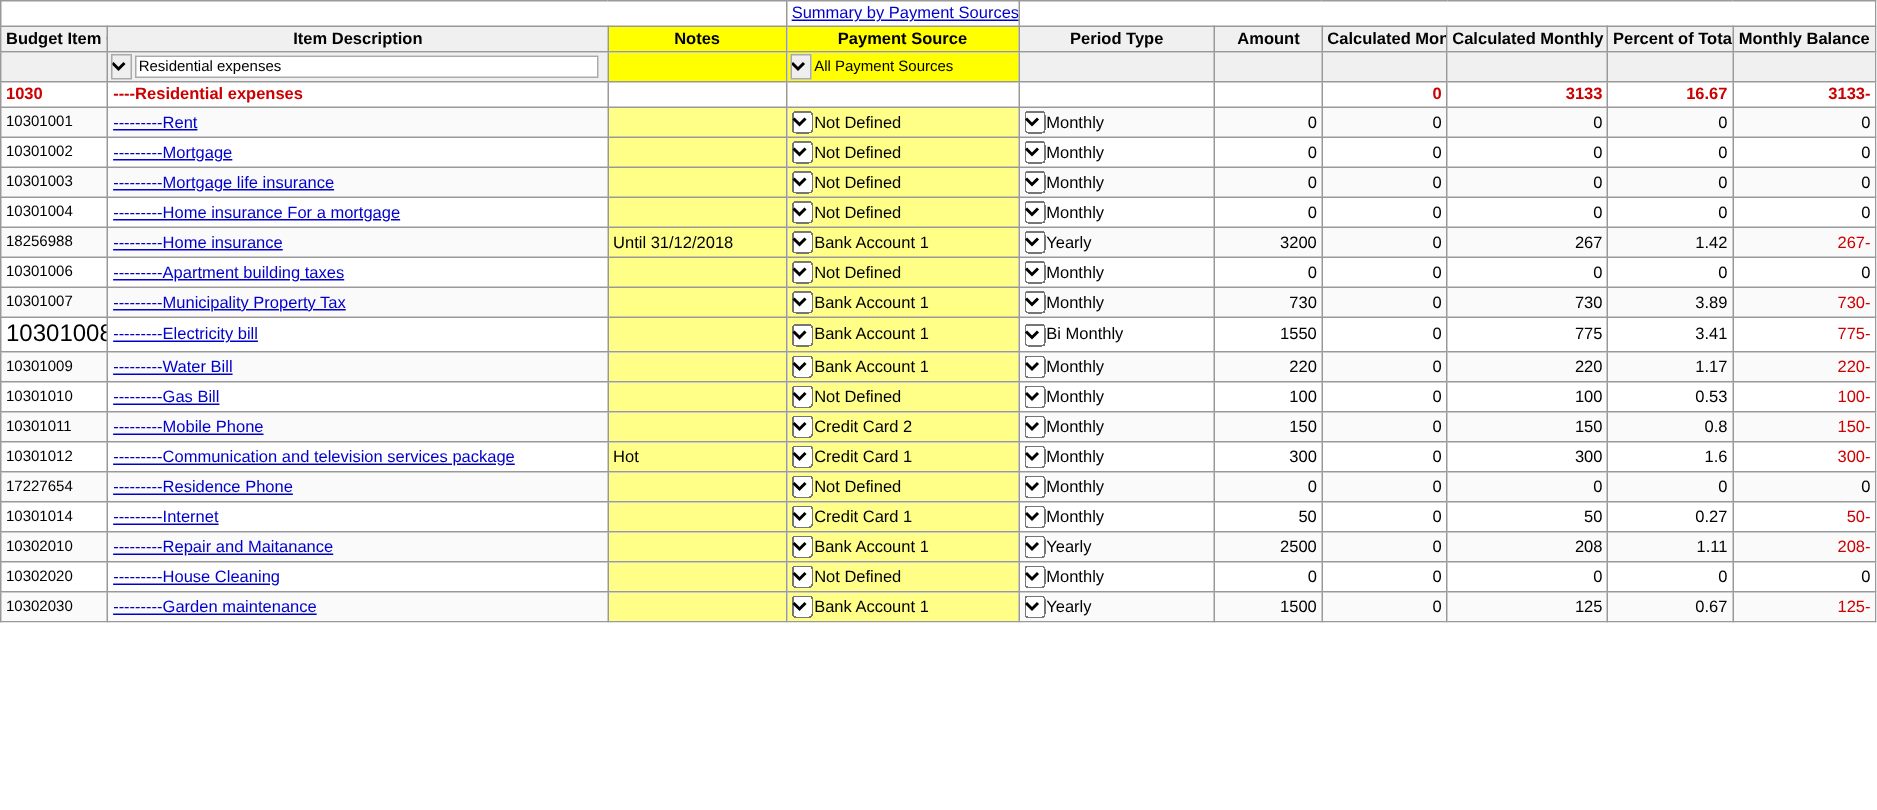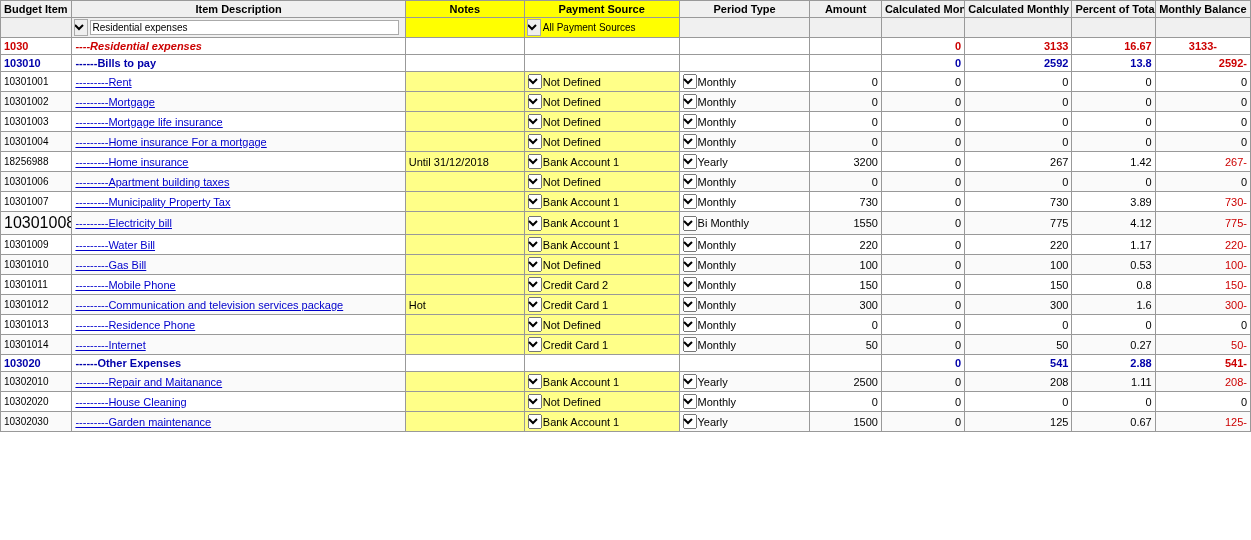--- a/index.html
+++ b/index.html
@@ -94,20 +94,27 @@
       <col class="col-payment">
       <col class="col-period">
       <col class="col-amount">
       <col class="col-calc-monthly">
       <col class="col-calc-monthly-expense">
       <col class="col-percent">
       <col class="col-monthly-balance">
     </colgroup>
     <thead>
 
+      <tr>
+        <td colspan="3" style="border:1px solid #999;"></td>
+        <td colspan="1" class="summary-cell" style="border:1px solid #999;">
+          <span class="top-link">Summary by Payment Sources</span>
+        </td>
+        <td colspan="6" style="border:1px solid #999;"></td>
+      </tr>
 
       <tr class="header-row">
         <th class="col-budget">
           <span>Budget Item Code</span>
         </th>
         <th class="col-desc">
           <span>Item Description</span>
         </th>
         <th class="col-notes yellow-header">
           <span>Notes</span>
@@ -158,41 +165,29 @@
         <td></td>
         <td></td>
         <td></td>
         <td></td>
         <td></td>
       </tr>
     </thead>
     <tbody id="table-body">
     <tr class="section-header">
       <td style="font-weight:bold;color:#c00;">1030</td>
-      <td style="font-weight:bold;color:#c00;font-style:italic;">----Residential expenses</td>
+      <td style="font-weight:bold;color:#c00;">----Residential expenses</td>
       <td></td>
       <td></td>
       <td></td>
       <td></td>
       <td class="right">0</td>
       <td class="right">3133</td>
       <td class="right">16.67</td>
-      <td class="right" style="color:#c00;text-align:center;">3133-</td>
-    </tr>
-        <tr class="sub-section">
-      <td style="font-weight:bold;color:#00a;">103010</td>
-      <td style="font-weight:bold;color:#00a;">------Bills to pay</td>
-      <td></td>
-      <td></td>
-      <td></td>
-      <td></td>
-      <td class="right">0</td>
-      <td class="right">2592</td>
-      <td class="right">13.8</td>
-      <td class="right" style="color:#c00;">2592-</td>
+      <td class="right" style="color:#c00;">3133-</td>
     </tr>
         <tr class="data-row">
       <td style="font-size:10px;">10301001</td>
       <td style="color:#00c;text-decoration:underline;cursor:pointer;">---------Rent</td>
       <td style="background:#ffff88;"></td>
       <td style="background:#ffff88;">
         <div style="display:flex;align-items:center;gap:1px;">
           <select style="width:14px;font-size:10px;padding:0;flex-shrink:0;">
             <option>▼</option>
           </select>
@@ -385,21 +380,21 @@
         <div style="display:flex;align-items:center;gap:1px;">
           <select style="width:14px;font-size:10px;padding:0;flex-shrink:0;">
             <option>▼</option>
           </select>
           <span style="font-size:11px;">Bi Monthly</span>
         </div>
       </td>
       <td class="right">1550</td>
       <td class="right">0</td>
       <td class="right">775</td>
-      <td class="right">4.12</td>
+      <td class="right">3.41</td>
       <td class="right" style="color:#c00;">775-</td>
     </tr>
         <tr class="data-row">
       <td style="font-size:10px;">10301009</td>
       <td style="color:#00c;text-decoration:underline;cursor:pointer;">---------Water Bill</td>
       <td style="background:#ffff88;"></td>
       <td style="background:#ffff88;">
         <div style="display:flex;align-items:center;gap:1px;">
           <select style="width:14px;font-size:10px;padding:0;flex-shrink:0;">
             <option>▼</option>
@@ -493,21 +488,21 @@
           <span style="font-size:11px;">Monthly</span>
         </div>
       </td>
       <td class="right">300</td>
       <td class="right">0</td>
       <td class="right">300</td>
       <td class="right">1.6</td>
       <td class="right" style="color:#c00;">300-</td>
     </tr>
         <tr class="data-row">
-      <td style="font-size:10px;">10301013</td>
+      <td style="font-size:10px;">17227654</td>
       <td style="color:#00c;text-decoration:underline;cursor:pointer;">---------Residence Phone</td>
       <td style="background:#ffff88;"></td>
       <td style="background:#ffff88;">
         <div style="display:flex;align-items:center;gap:1px;">
           <select style="width:14px;font-size:10px;padding:0;flex-shrink:0;">
             <option>▼</option>
           </select>
           <span style="font-size:11px;overflow:hidden;text-overflow:ellipsis;">Not Defined</span>
         </div>
       </td>
@@ -543,32 +538,20 @@
             <option>▼</option>
           </select>
           <span style="font-size:11px;">Monthly</span>
         </div>
       </td>
       <td class="right">50</td>
       <td class="right">0</td>
       <td class="right">50</td>
       <td class="right">0.27</td>
       <td class="right" style="color:#c00;">50-</td>
-    </tr>
-        <tr class="sub-section">
-      <td style="font-weight:bold;color:#00a;">103020</td>
-      <td style="font-weight:bold;color:#00a;">------Other Expenses</td>
-      <td></td>
-      <td></td>
-      <td></td>
-      <td></td>
-      <td class="right">0</td>
-      <td class="right">541</td>
-      <td class="right">2.88</td>
-      <td class="right" style="color:#c00;">541-</td>
     </tr>
         <tr class="data-row">
       <td style="font-size:10px;">10302010</td>
       <td style="color:#00c;text-decoration:underline;cursor:pointer;">---------Repair and Maitanance</td>
       <td style="background:#ffff88;"></td>
       <td style="background:#ffff88;">
         <div style="display:flex;align-items:center;gap:1px;">
           <select style="width:14px;font-size:10px;padding:0;flex-shrink:0;">
             <option>▼</option>
           </select>

